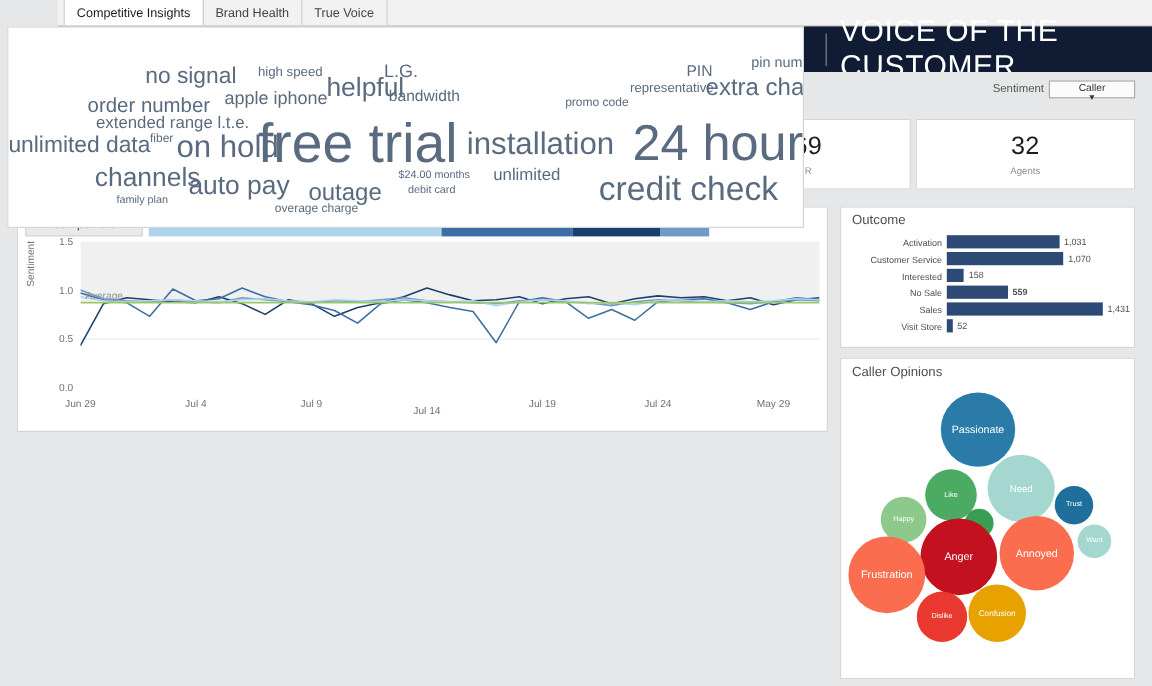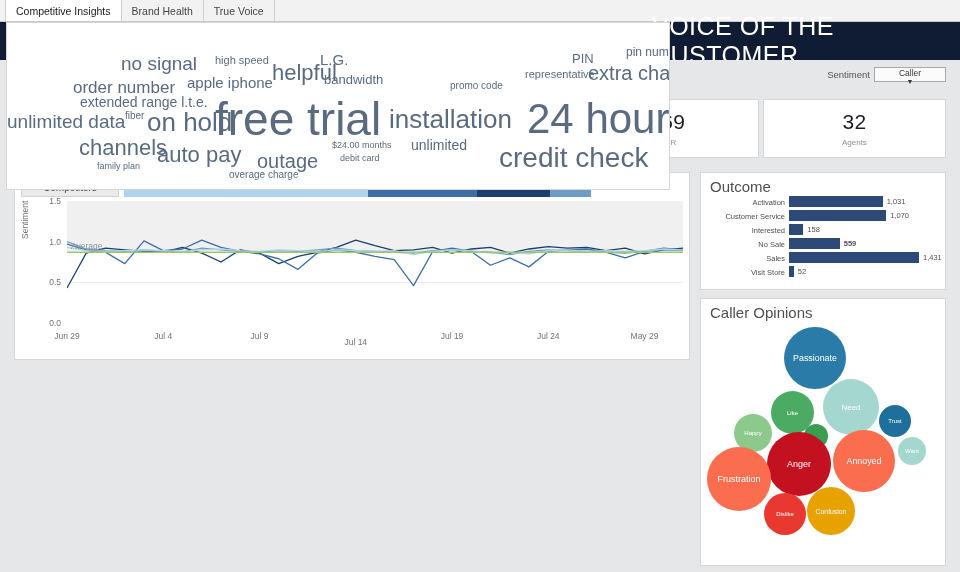--- a/index.html
+++ b/index.html
@@ -2,21 +2,21 @@
 <html><head>
 <meta charset="utf-8">
 <style>
   * { box-sizing: border-box; margin: 0; padding: 0; }
   html, body {
     width: 960px; height: 572px;
     background: #ffffff;
     font-family: "Liberation Sans", sans-serif;
     overflow: hidden;
   }
-  #app { position: relative; width: 960px; height: 572px; background: #e6e7e8; }
+  #app { position: relative; width: 960px; height: 572px; background: #e6e7e8; padding-left: 48px; }
 
   
   .tabbar {
     height: 22px; background: #f2f2f2;
     border-bottom: 1px solid #c8c8c8;
     display: flex; align-items: stretch;
     padding-left: 6px;
   }
   .tab {
     display: flex; align-items: center;
@@ -98,21 +98,21 @@
     flex: 1; background: #ffffff; border: 1px solid #d4d6d8;
     display: flex; flex-direction: column;
     align-items: center; justify-content: center;
   }
   .kpi-value { font-size: 21px; color: #1b1d21; font-weight: 300; letter-spacing: 0.3px; }
   .kpi-label { font-size: 8px; color: #8d9094; margin-top: 4px; }
 
   
   .panel { position: absolute; background: #ffffff; border: 1px solid #d4d6d8; }
   .panel-title {
-    font-size: 15px; color: #4c4f53;
+    font-size: 11px; color: #4c4f53;
     padding: 5px 0 0 9px;
   }
 
   
   #chart-panel { left: 14px; top: 172px; width: 676px; height: 188px; }
   .legend-strip {
     position: absolute; left: 6px; top: 5px;
     width: 664px; height: 19px; display: flex;
   }
   .legend-tab {
@@ -388,21 +388,21 @@
         <span class="word" style="left: 66px; top: 56px; font-size: 17px; line-height: 17.85px;">order number</span>
         <span class="word" style="left: 114px; top: 31px; font-size: 19px; line-height: 19.95px;">no signal</span>
         <span class="word" style="left: 180px; top: 52px; font-size: 15px; line-height: 15.75px;">apple iphone</span>
         <span class="word" style="left: 73px; top: 72px; font-size: 14px; line-height: 14.7px;">extended range l.t.e.</span>
         <span class="word" style="left: 317px; top: 50px; font-size: 13px; line-height: 13.65px;">bandwidth</span>
         <span class="word" style="left: 313px; top: 29px; font-size: 15px; line-height: 15.75px;">L.G.</span>
         <span class="word" style="left: 208px; top: 32px; font-size: 11px; line-height: 11.55px;">high speed</span>
         <span class="word" style="left: 518px; top: 46px; font-size: 11px; line-height: 11.55px;">representative</span>
         <span class="word" style="left: 565px; top: 29px; font-size: 13px; line-height: 13.65px;">PIN</span>
         <span class="word" style="left: 619px; top: 24px; font-size: 12px; line-height: 11.55px;">pin number</span>
-        <span class="word" style="left: 443px; top: 58px; font-size: 10px; line-height: 10.5px;">promo code</span>
+        <span class="word" style="left: 464px; top: 58px; font-size: 10px; line-height: 10.5px;">promo code</span>
         <span class="word" style="left: 404px; top: 115px; font-size: 14px; line-height: 14.7px;">unlimited</span>
         <span class="word" style="left: 325px; top: 118px; font-size: 9px; line-height: 9.45px;">$24.00 months</span>
         <span class="word" style="left: 333px; top: 131px; font-size: 9px; line-height: 9.45px;">debit card</span>
         <span class="word" style="left: 222px; top: 147px; font-size: 10px; line-height: 10.5px;">overage charge</span>
         <span class="word" style="left: 90px; top: 139px; font-size: 9px; line-height: 9.45px;">family plan</span>
         <span class="word" style="left: 118px; top: 88px; font-size: 10px; line-height: 10.5px;">fiber</span>
       </div>
   </div>
 
 </div>

